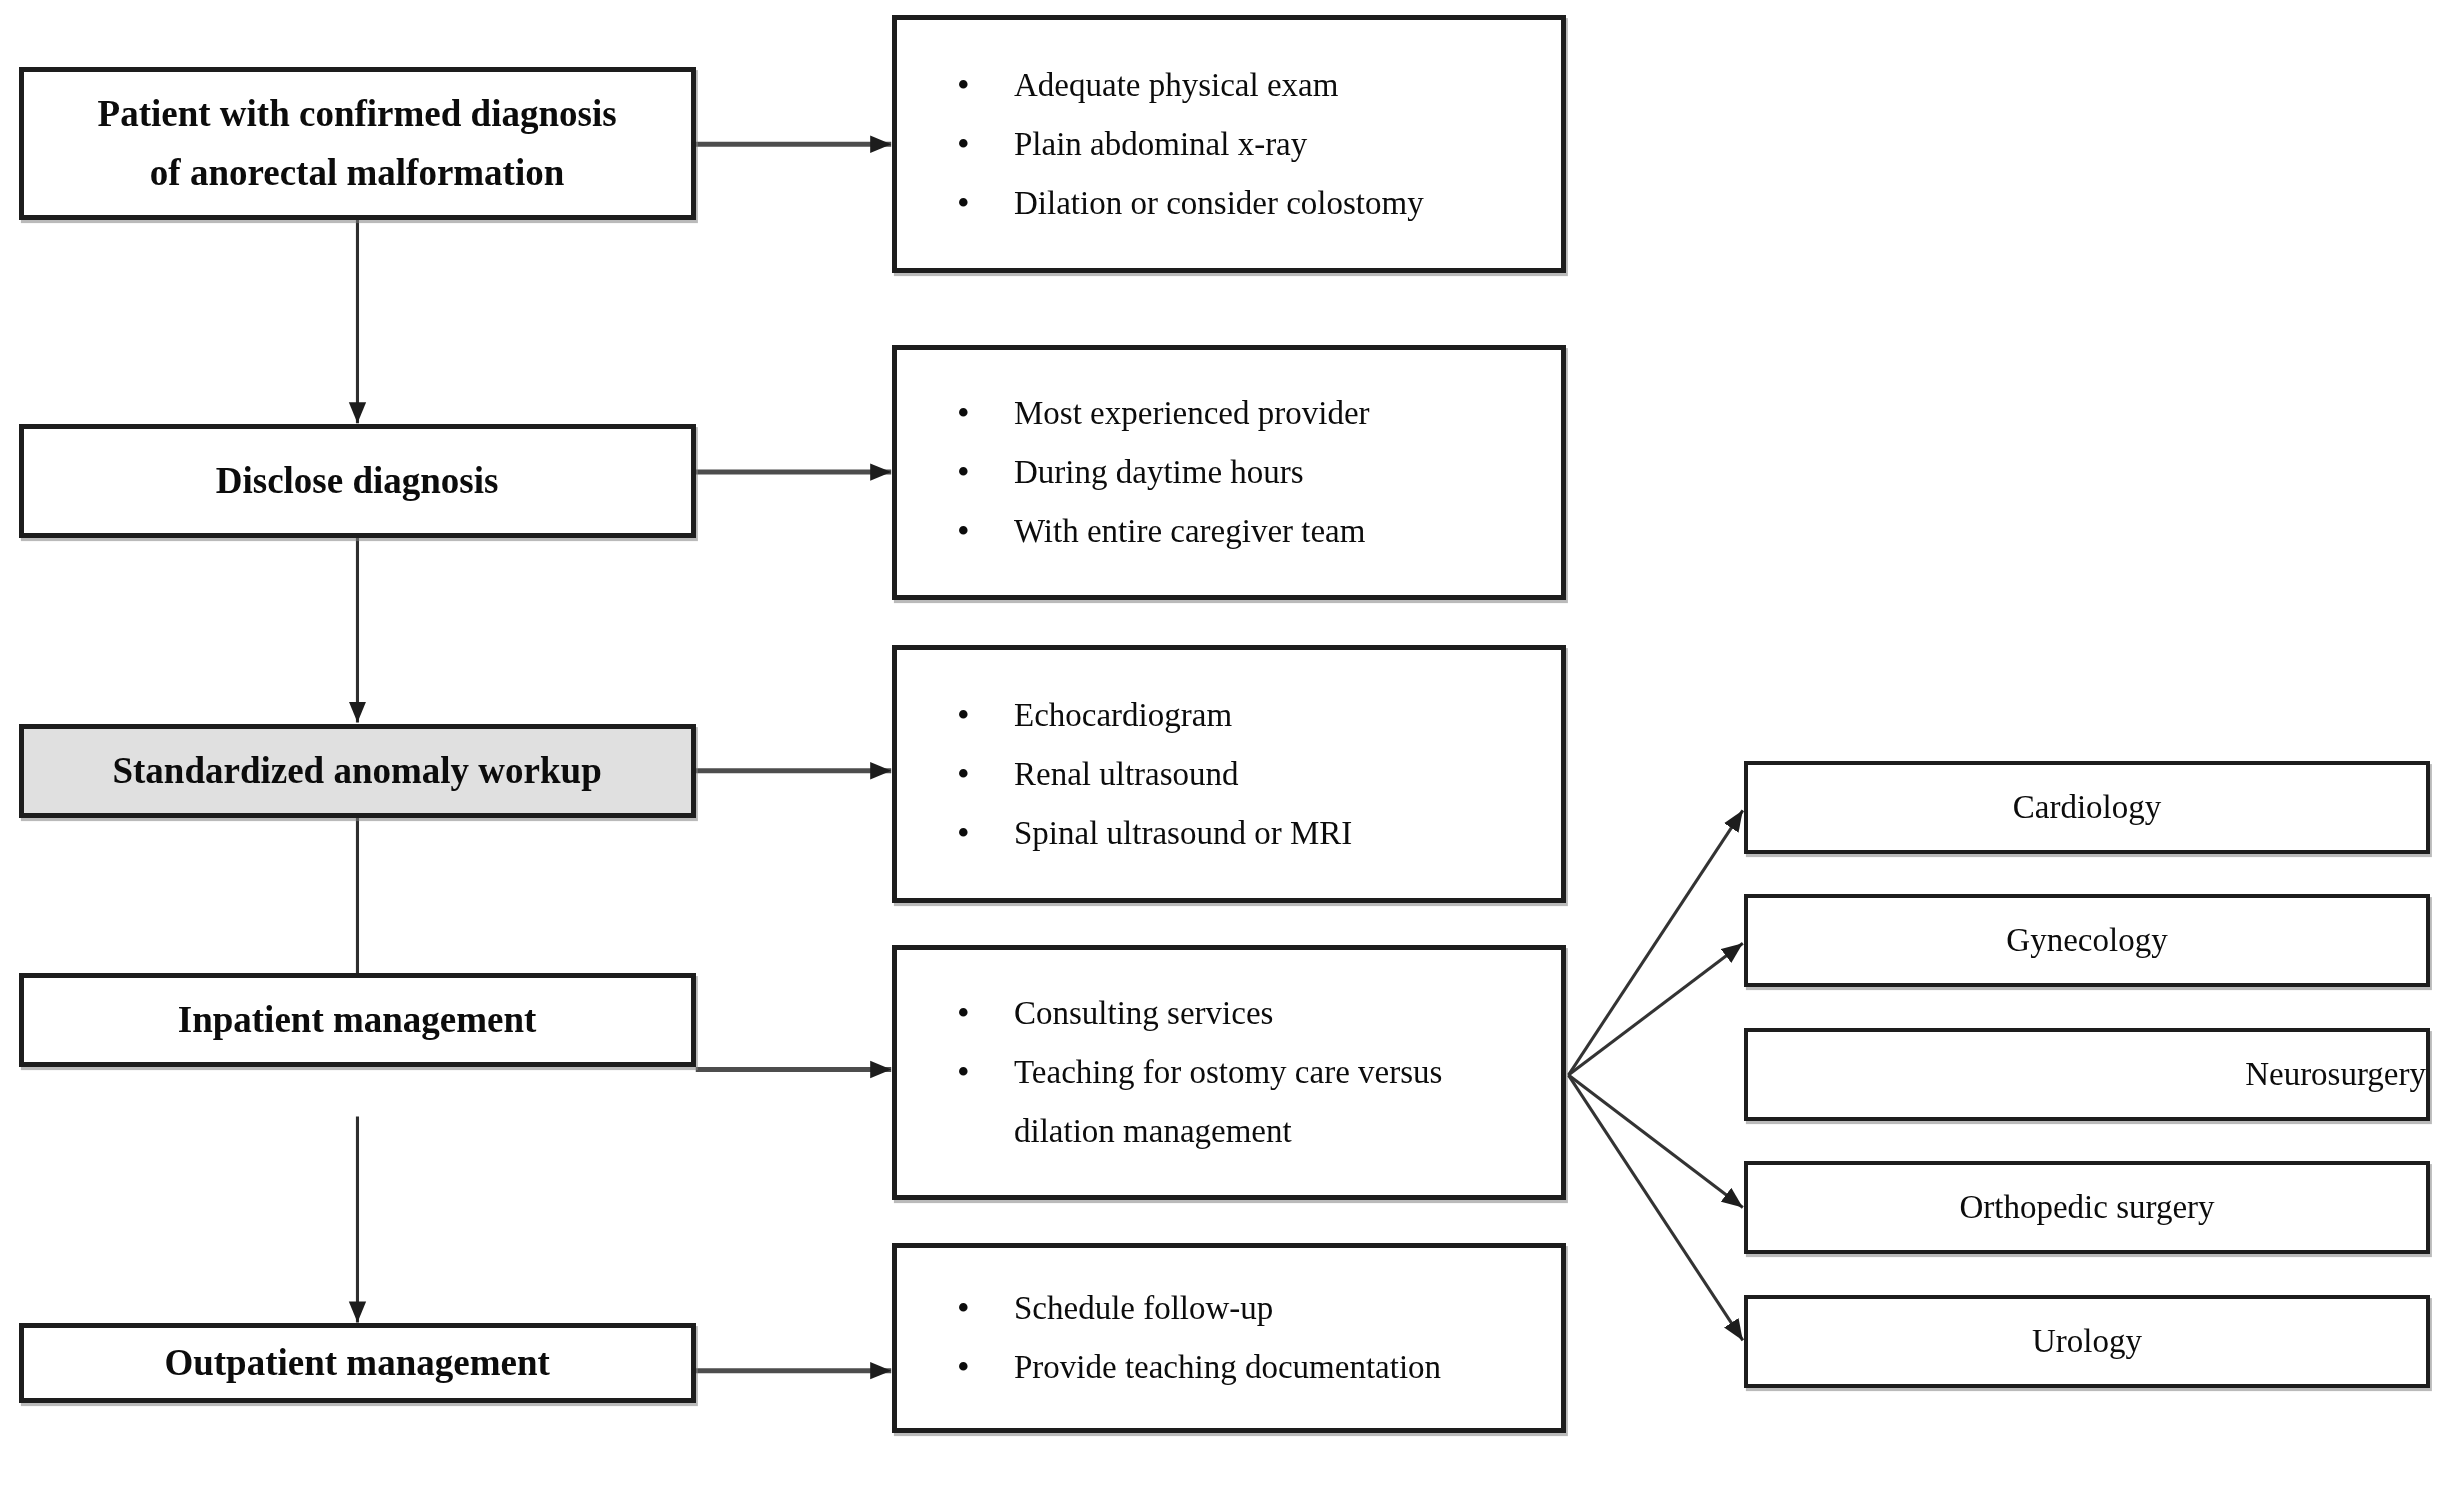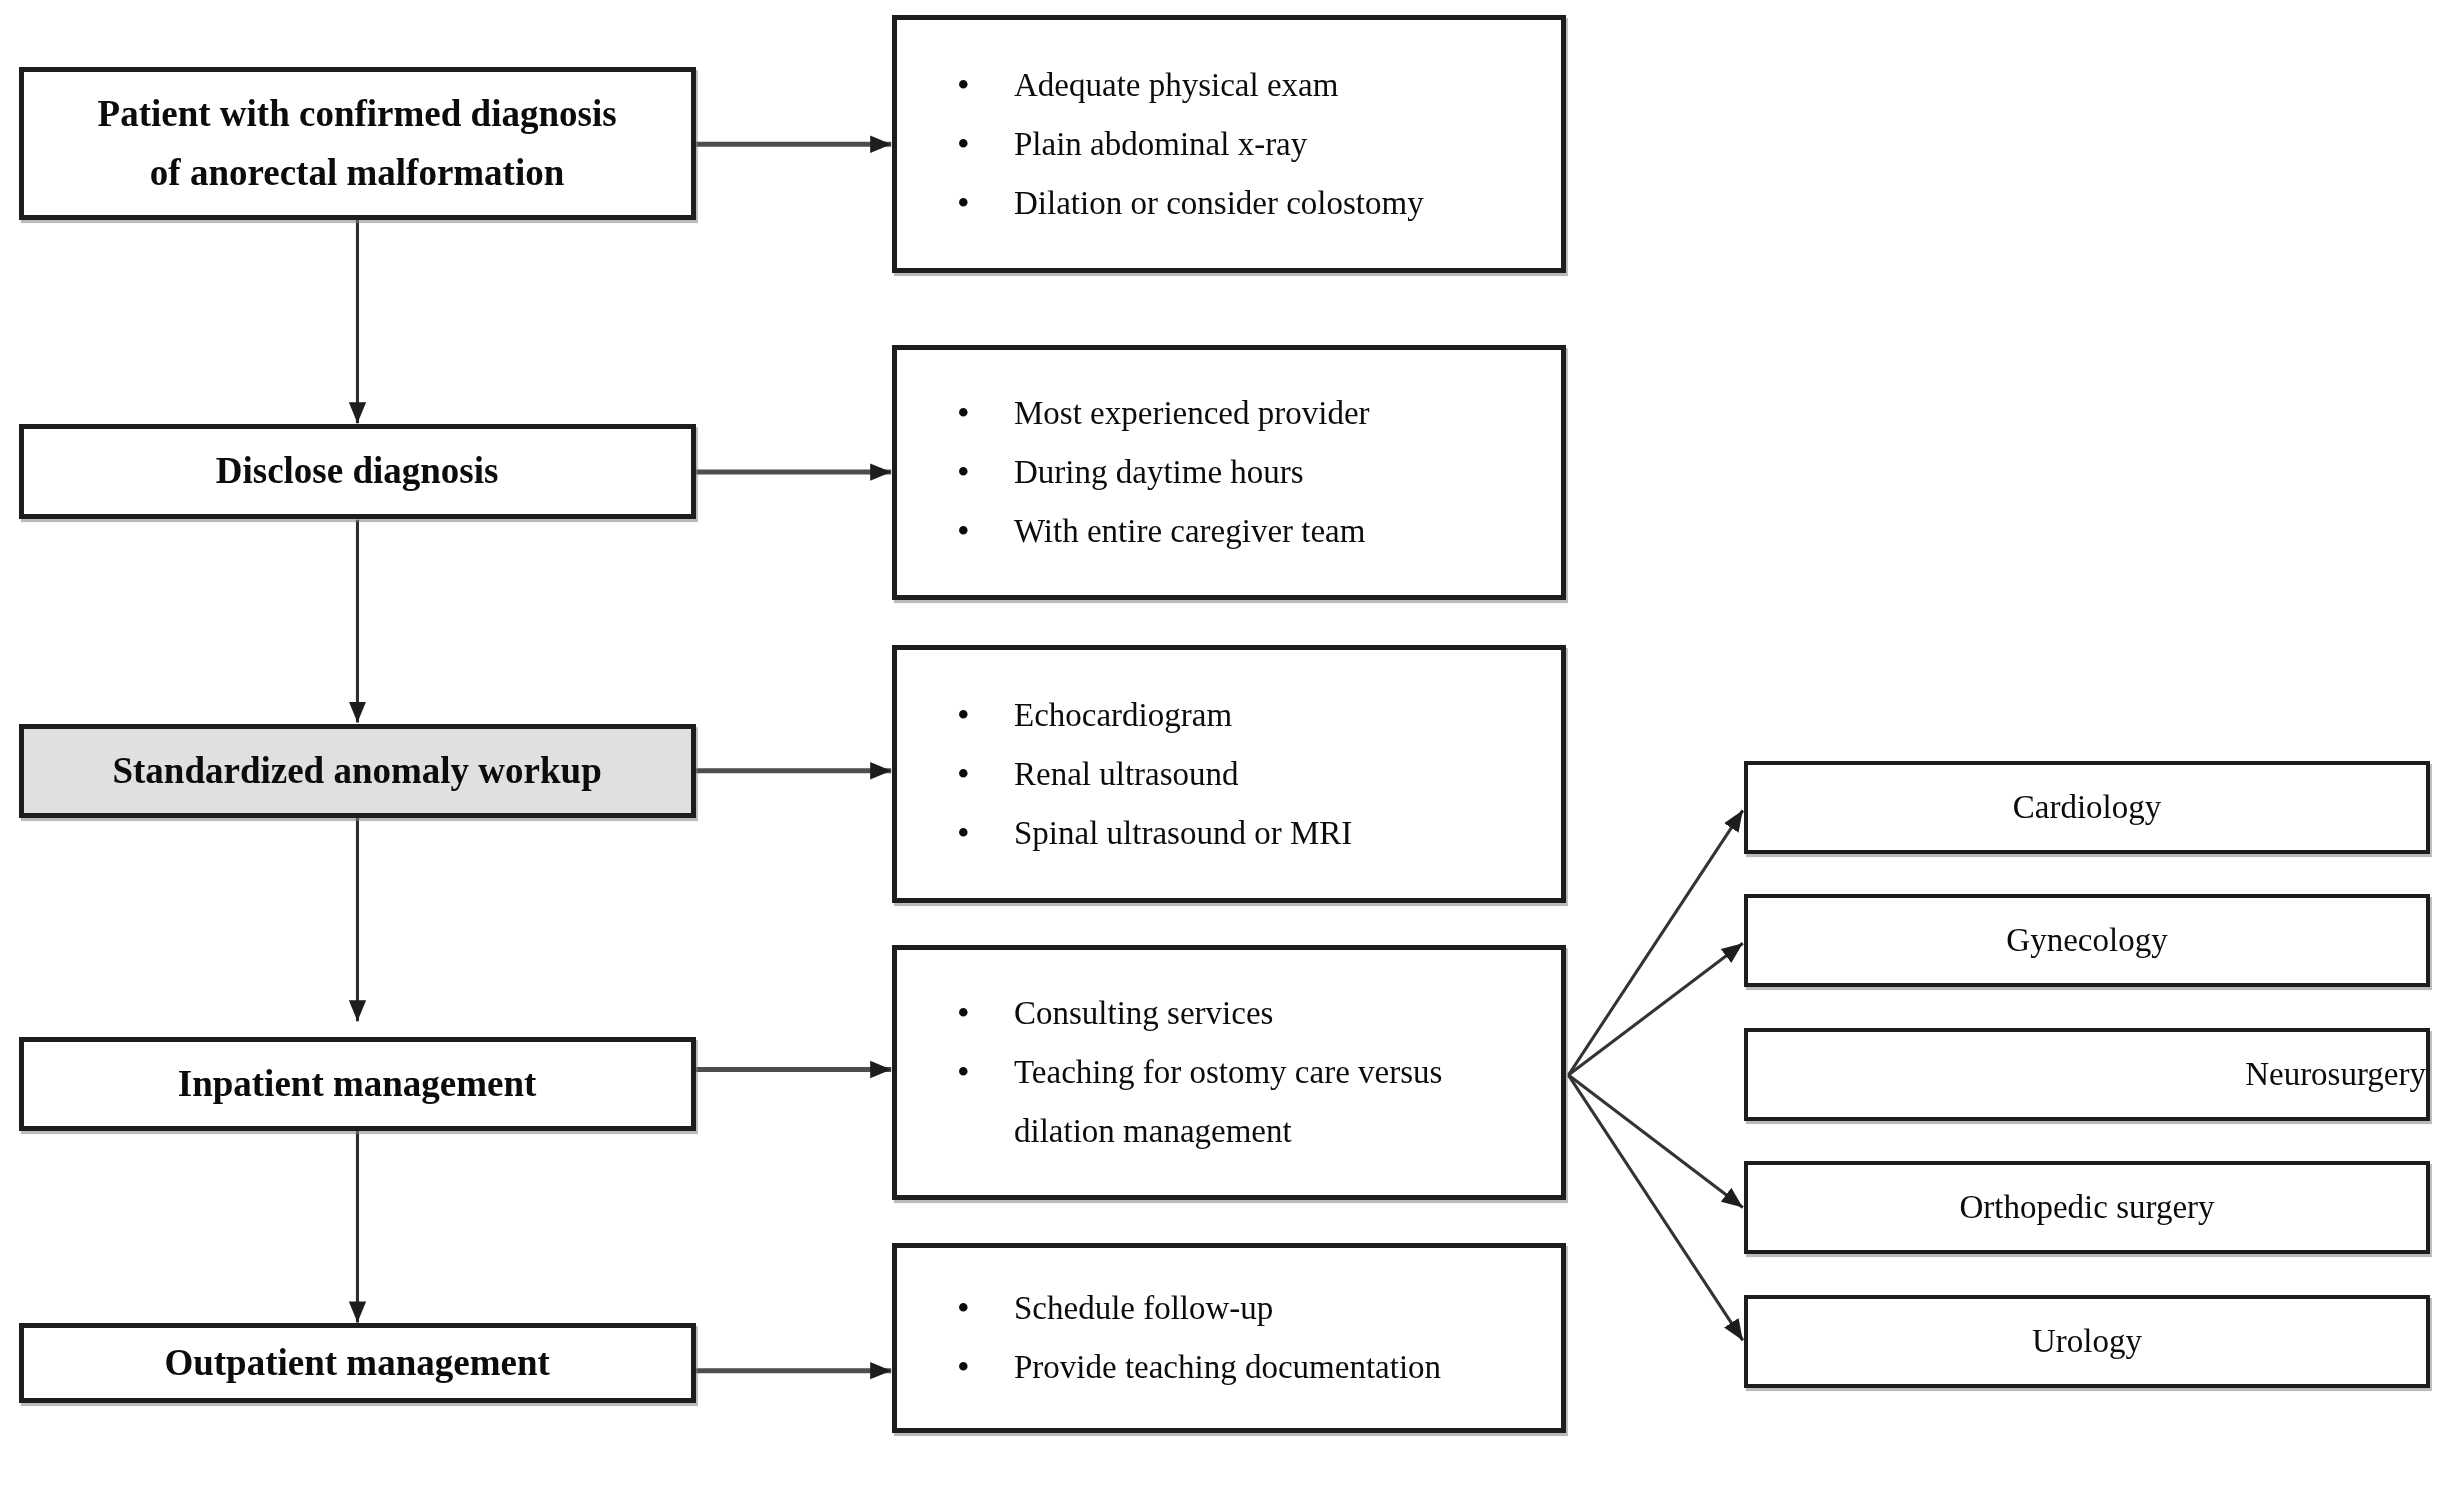--- a/index.html
+++ b/index.html
@@ -139,29 +139,29 @@
     <g>
       <line x1="2536" y1="1738" x2="2818" y2="2167" stroke="#333333" stroke-width="5" marker-end="url(#arrow)"></line>
     </g>
   </svg>
 
   <div class="box stage-box" style="top:67px; height:153px;">
     <span class="stage-line">Patient with confirmed diagnosis</span>
     <span class="stage-line">of anorectal malformation</span>
   </div>
 
-  <div class="box stage-box" style="top:424px; height:95px;">
+  <div class="box stage-box" style="top:424px; height:114px;">
     <span class="stage-line">Disclose diagnosis</span>
   </div>
 
   <div class="box stage-box highlight" style="top:724px; height:94px;">
     <span class="stage-line">Standardized anomaly workup</span>
   </div>
 
-  <div class="box stage-box" style="top:1037px; height:94px;">
+  <div class="box stage-box" style="top:973px; height:94px;">
     <span class="stage-line">Inpatient management</span>
   </div>
 
   <div class="box stage-box" style="top:1323px; height:80px;">
     <span class="stage-line">Outpatient management</span>
   </div>
 
   <div class="box detail-box" style="top:15px; height:258px;">
     <ul class="detail-list">
       <li class="detail-item">Adequate physical exam</li>

